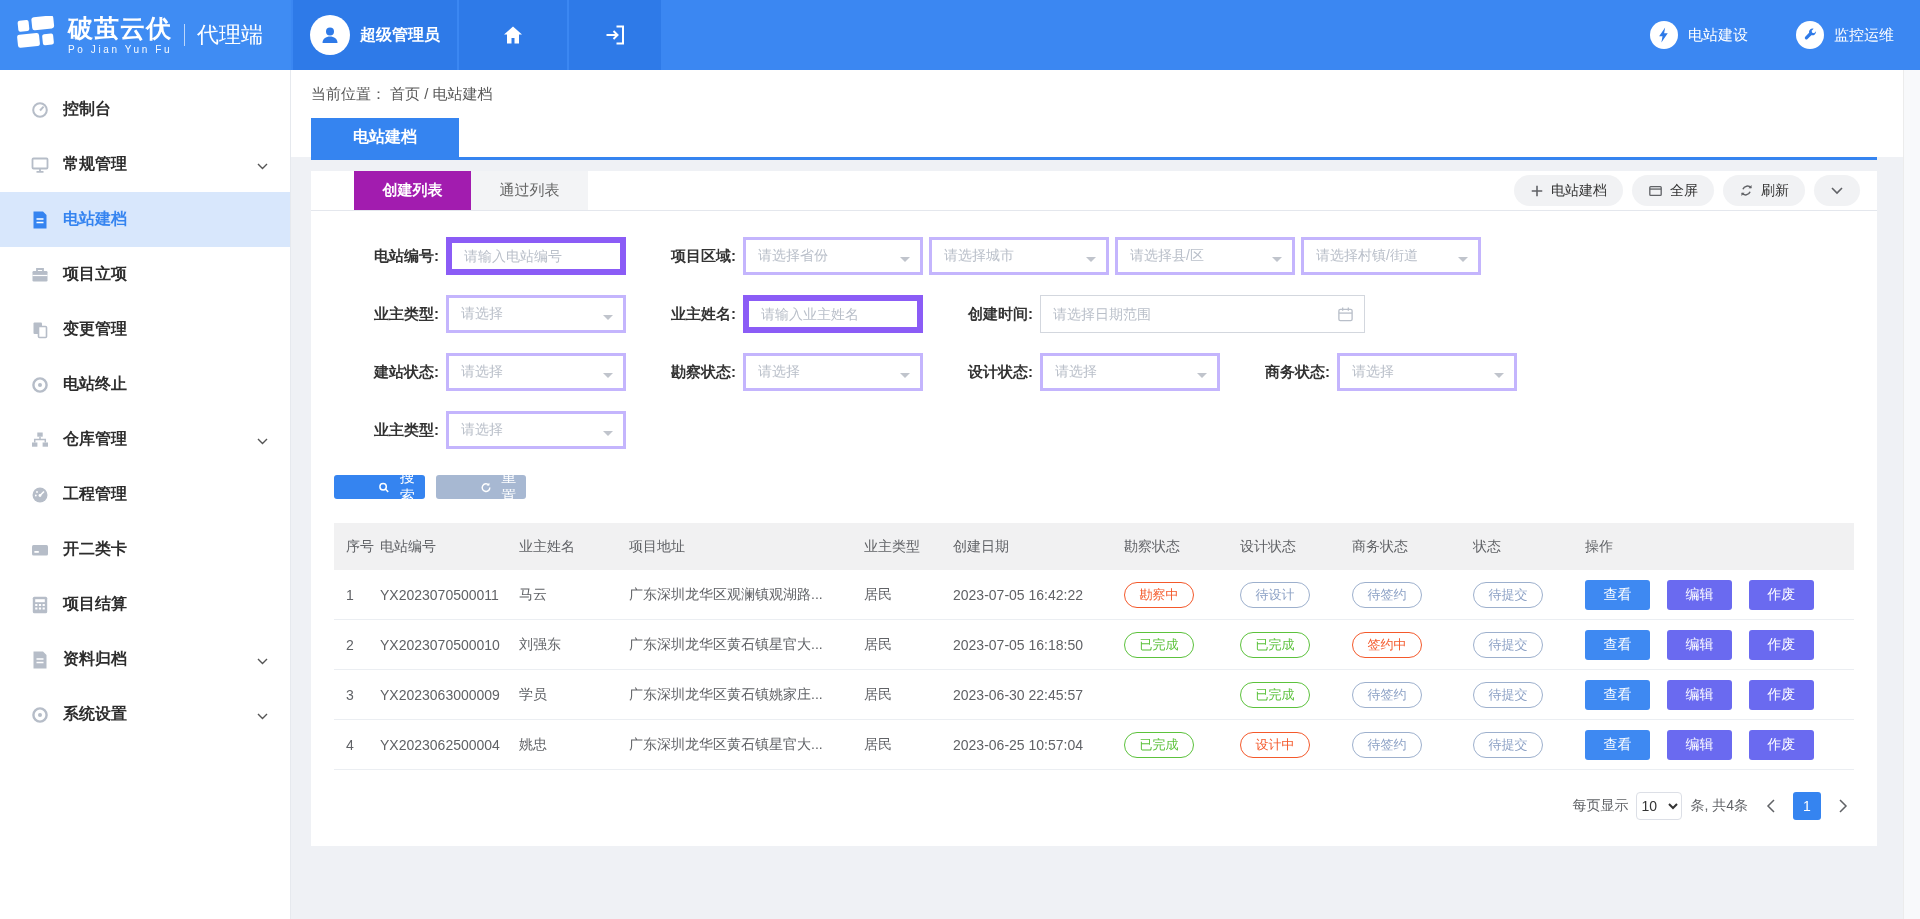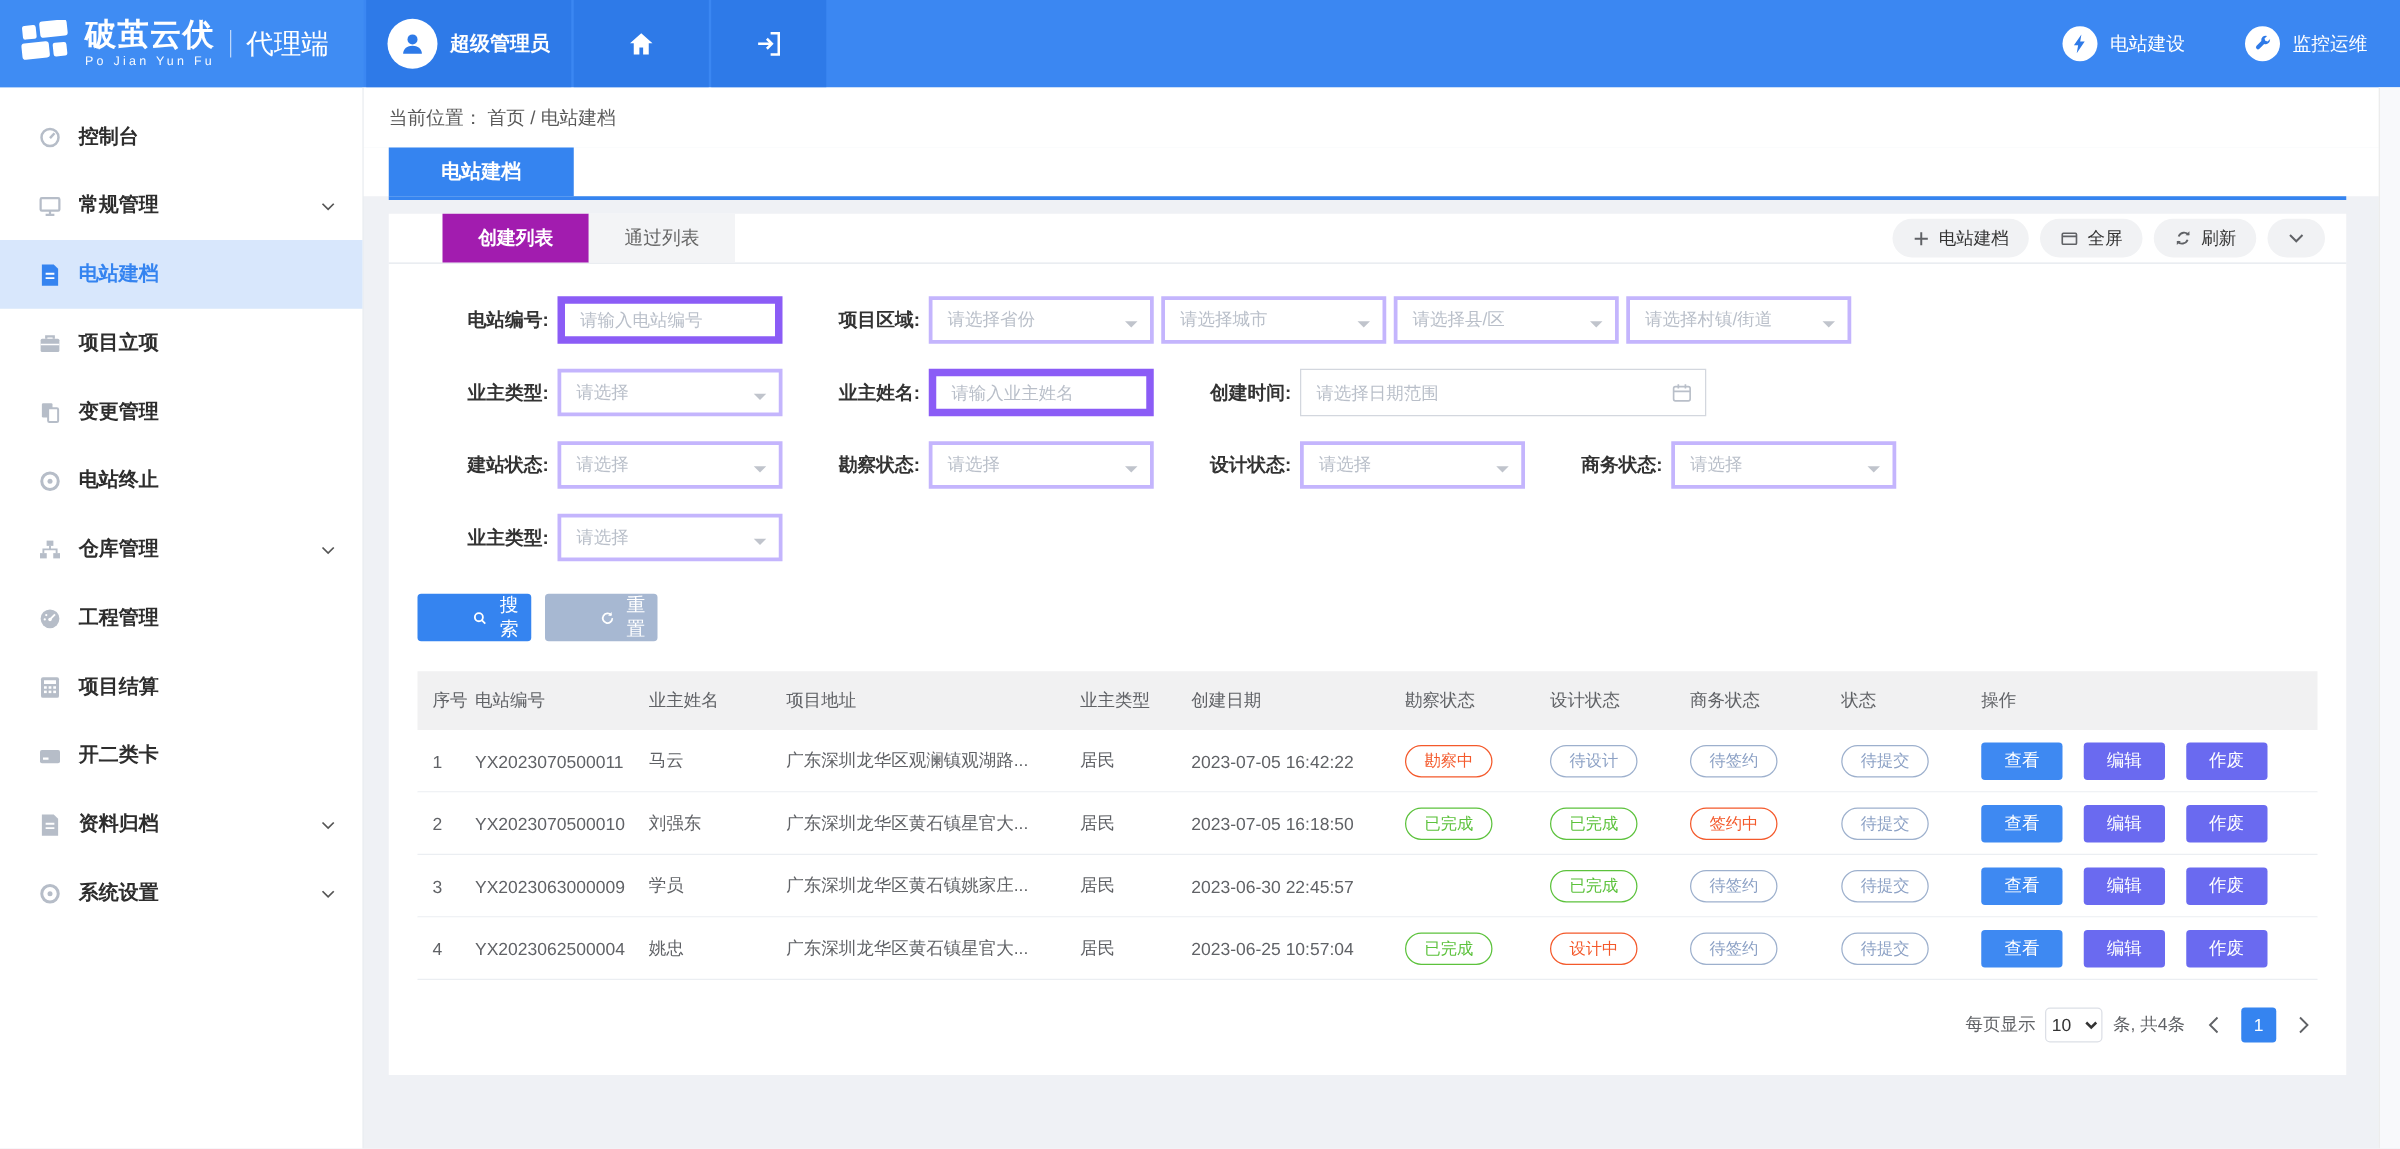--- a/index.html
+++ b/index.html
@@ -63,21 +63,21 @@
   .finput input{border:none;outline:none;flex:1;min-width:0;padding:0 12px;font-size:14px;font-family:inherit;color:#333;background:transparent;}
   .finput input::placeholder{color:#b9bfc9;}
   .fselect{position:relative;width:180px;height:38px;border:3px solid #c4b5fd;box-sizing:border-box;display:flex;align-items:center;padding:0 28px 0 12px;font-size:14px;color:#b9bfc9;background:#fff;cursor:pointer;}
   .fselect::after{content:'';position:absolute;right:10px;top:17px;border:5px solid transparent;border-top-color:#c0c4cc;}
   .fselect + .fselect{margin-left:6px;}
   .fdate{width:325px;border:1px solid #d3d7de;}
   .fdate input{padding-right:4px;}
   .fdate .cal{flex:none;margin-right:10px;display:flex;}
 
   .btn-row{padding:3px 23px 0;display:flex;align-items:center;}
-  .btn{height:38px;border:none;border-radius:3px;color:#fff;font-size:15px;display:inline-flex;align-items:center;justify-content:center;gap:6px;cursor:pointer;font-family:inherit;padding-left:44px;}
+  .btn{height:24px;border:none;border-radius:3px;color:#fff;font-size:15px;display:inline-flex;align-items:center;justify-content:center;gap:6px;cursor:pointer;font-family:inherit;padding-left:44px;}
   .btn.search{width:91px;background:#3584f0;}
   .btn.reset{width:90px;background:#a7b8d2;margin-left:11px;}
 
   
   .table{margin:24px 23px 0;}
   .tgrid{display:grid;grid-template-columns:34px 139px 110px 235px 89px 171px 116px 112px 121px 112px 1fr;align-items:center;padding-left:12px;}
   .thead{height:47px;background:#f1f1f2;color:#606266;font-size:14px;}
   .trow{height:49px;border-bottom:1px solid #ebeef2;font-size:14px;color:#606266;background:#fff;}
   .badge{display:inline-block;min-width:50px;text-align:center;padding:4px 9px;font-size:13px;border-radius:14px;border:1px solid;line-height:16px;}
   .badge.warn{color:#f4592b;border-color:#f4592b;}
@@ -243,43 +243,43 @@
               <path d="M9 9.5L13 5.5" stroke="#fff" stroke-width="1.6" fill="none"></path>
               <circle cx="9" cy="9.5" r="1.4" fill="#fff"></circle>
               <circle cx="4.8" cy="9.5" r="0.9" fill="#fff"></circle>
               <circle cx="6" cy="6" r="0.9" fill="#fff"></circle>
             </svg>
         </span>
         <span class="slabel">工程管理</span>
       </div>
       <div class="snav">
         <span class="sicon">
+          <svg width="18" height="18" viewBox="0 0 18 18">
+              <rect x="1" y="4" width="16" height="10.5" rx="1.5" fill="#b6bdc8"></rect>
+              <rect x="3.4" y="10" width="4.4" height="1.8" fill="#fff"></rect>
+            </svg>
+        </span>
+        <span class="slabel">开二类卡</span>
+      </div>
+      <div class="snav">
+        <span class="sicon">
           <svg width="16" height="18" viewBox="0 0 16 18">
               <rect x="0.8" y="0.8" width="14.4" height="16.4" rx="1.5" fill="#b6bdc8"></rect>
               <rect x="3.2" y="3.2" width="9.6" height="3" fill="#fff"></rect>
               <g fill="#fff">
                 <rect x="3.2" y="8" width="2.2" height="2"></rect>
                 <rect x="6.9" y="8" width="2.2" height="2"></rect>
                 <rect x="10.6" y="8" width="2.2" height="2"></rect>
                 <rect x="3.2" y="11.5" width="2.2" height="2"></rect>
                 <rect x="6.9" y="11.5" width="2.2" height="2"></rect>
                 <rect x="10.6" y="11.5" width="2.2" height="2"></rect>
               </g>
             </svg>
         </span>
         <span class="slabel">项目结算</span>
-      </div>
-      <div class="snav">
-        <span class="sicon">
-          <svg width="18" height="18" viewBox="0 0 18 18">
-              <rect x="1" y="4" width="16" height="10.5" rx="1.5" fill="#b6bdc8"></rect>
-              <rect x="3.4" y="10" width="4.4" height="1.8" fill="#fff"></rect>
-            </svg>
-        </span>
-        <span class="slabel">开二类卡</span>
       </div>
       <div class="snav">
         <span class="sicon">
           <svg width="16" height="18" viewBox="0 0 16 18">
               <path d="M1.5 0.5h9.5l3.5 3.5v13.5H1.5z" fill="#b6bdc8"></path>
               <path d="M4.5 8h7M4.5 11.5h7" stroke="#fff" stroke-width="1.5"></path>
             </svg>
         </span>
         <span class="slabel">资料归档</span>
         <span class="chev"><svg width="11" height="7" viewBox="0 0 11 7">

